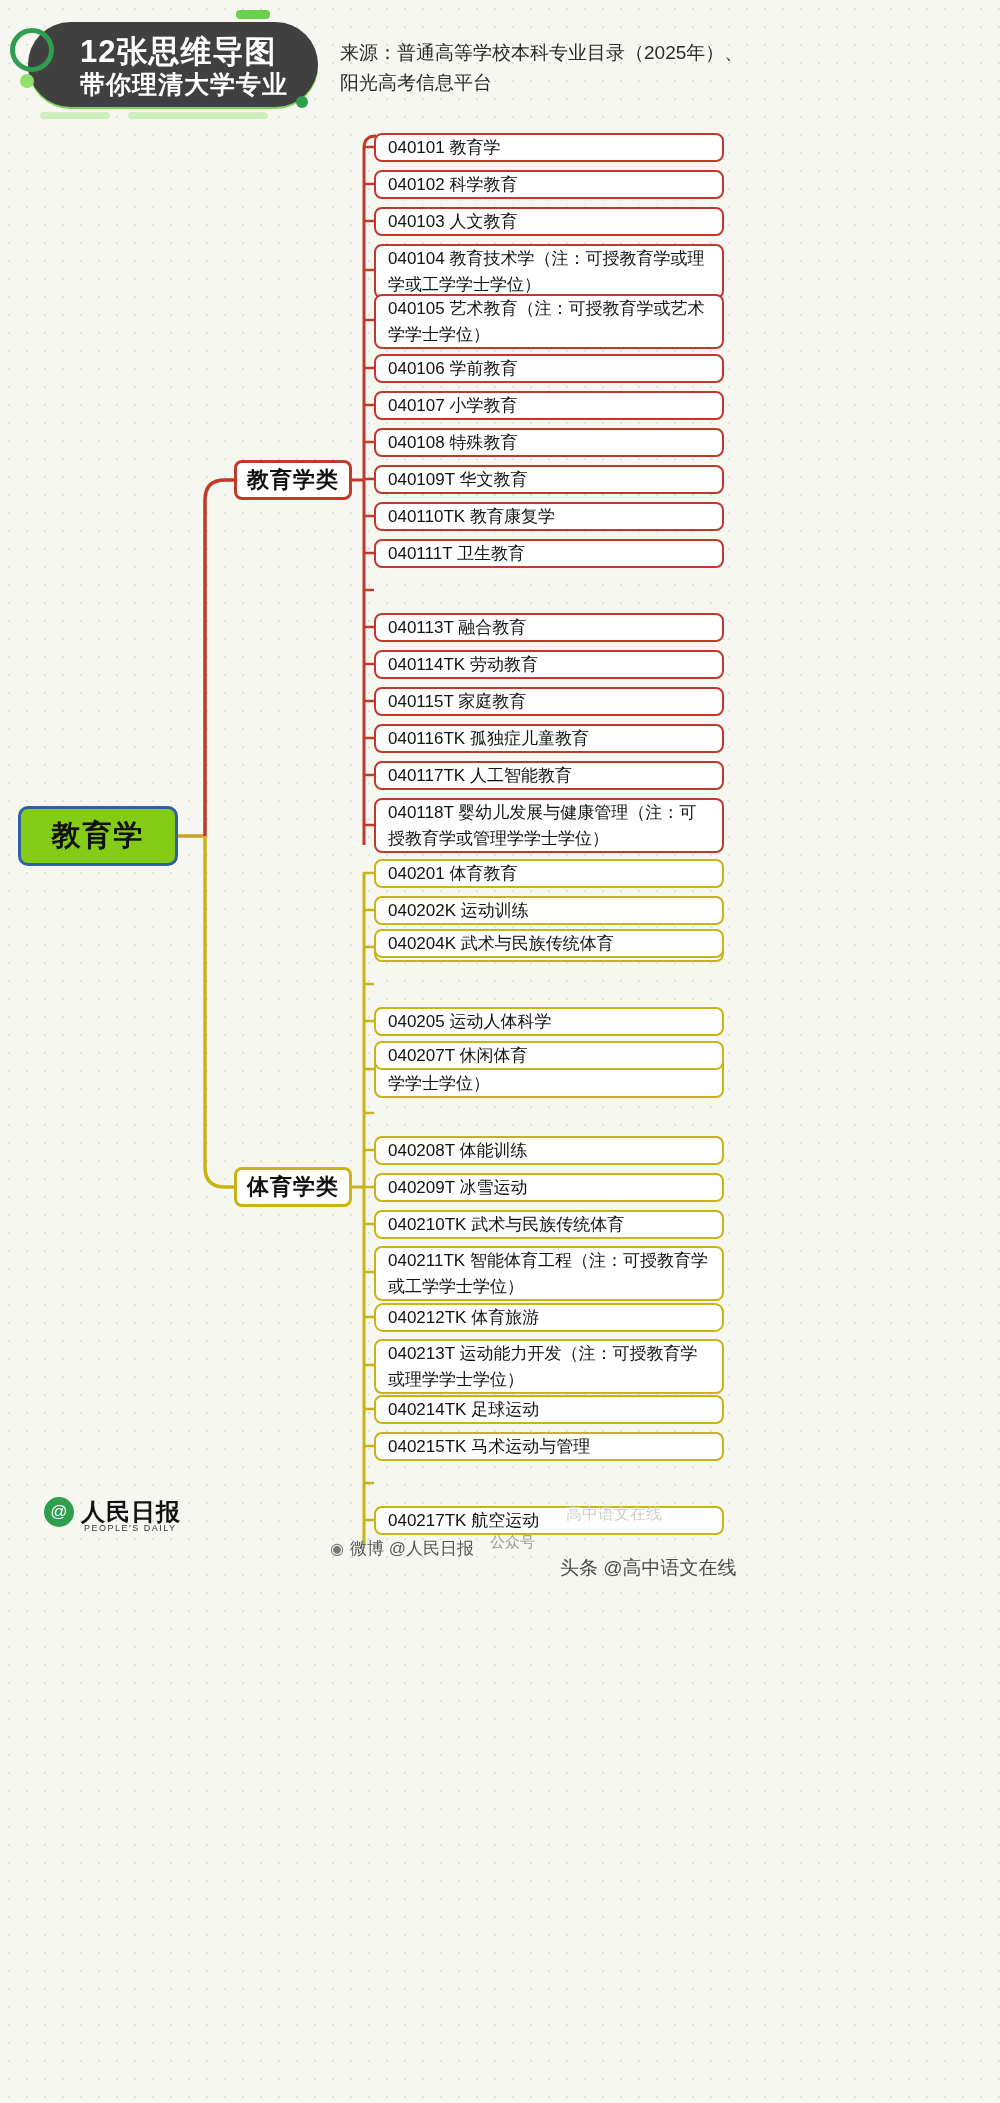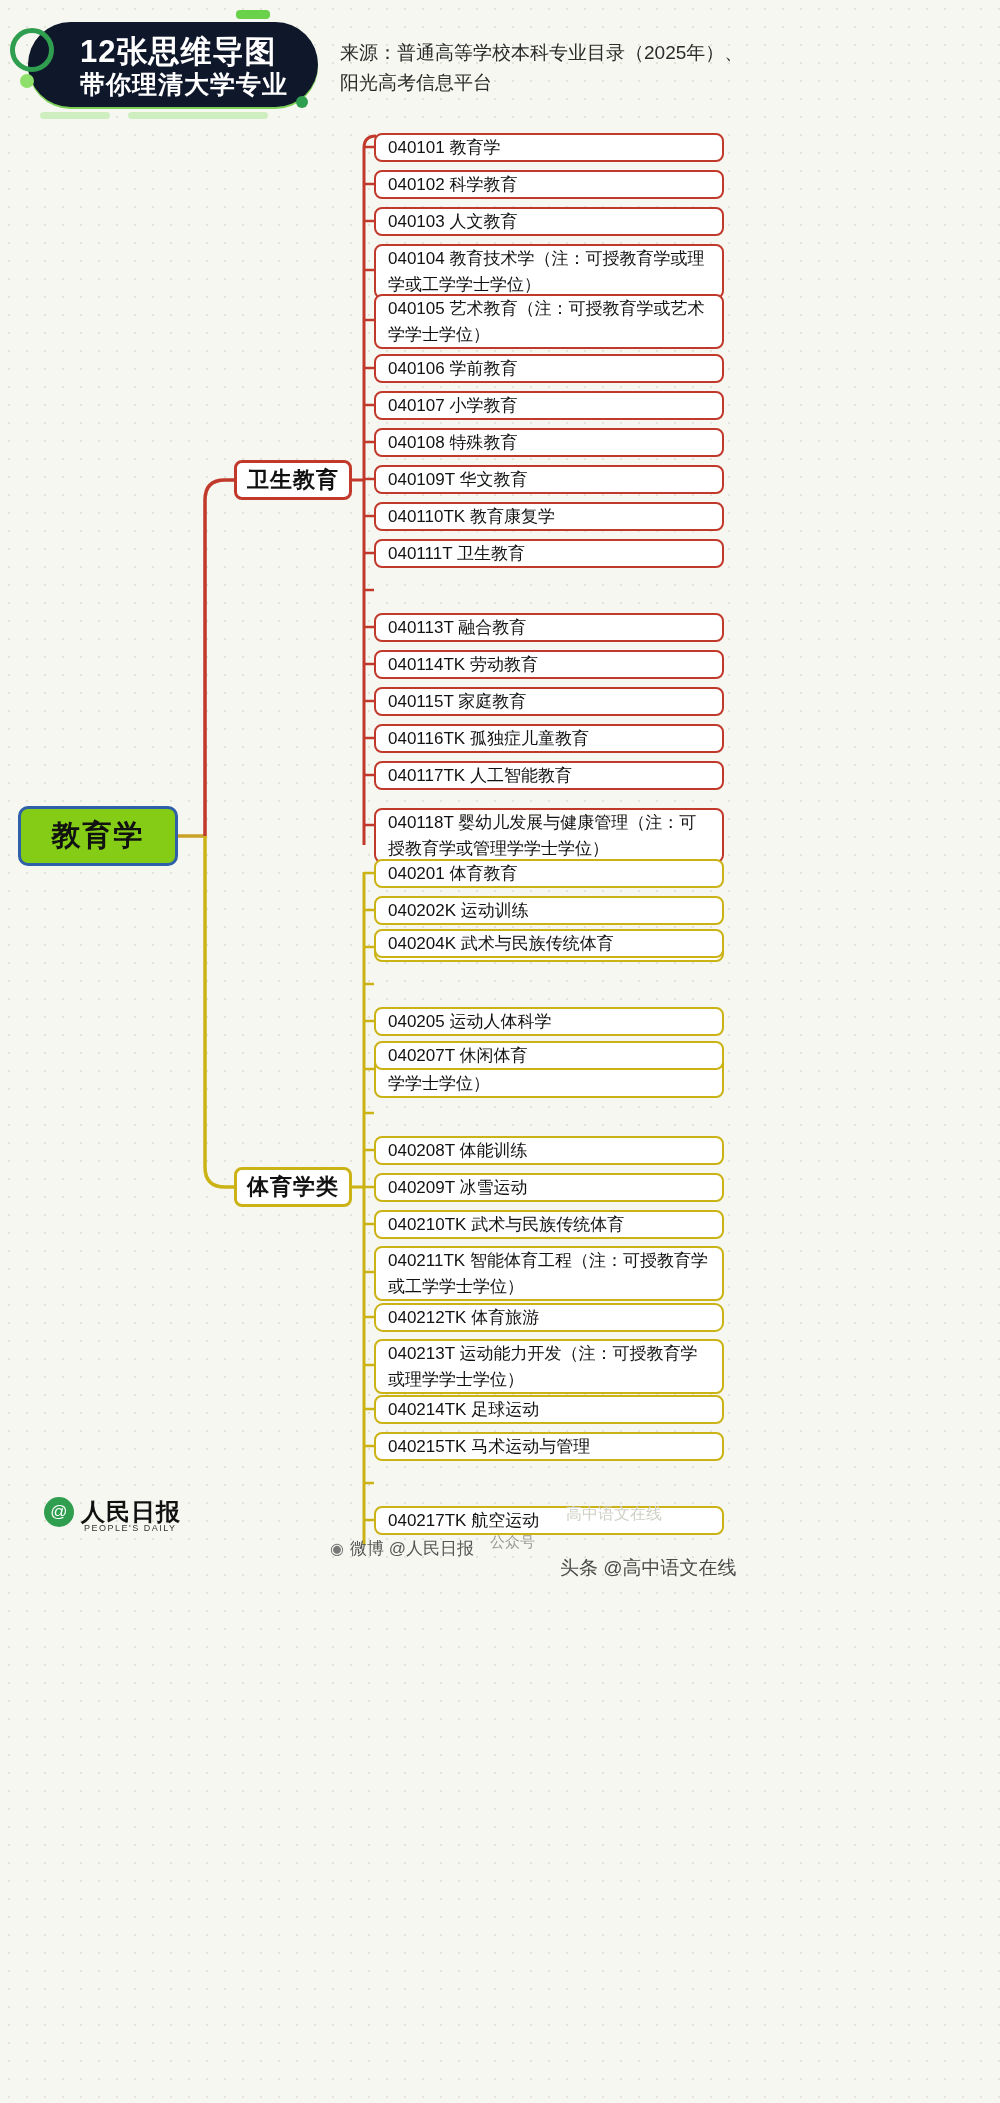--- a/index.html
+++ b/index.html
@@ -29,21 +29,21 @@
     z-index: 2;
   }
 
   
   .header-badge {
     position: absolute;
     left: 28px;
     top: 22px;
     width: 290px;
     height: 85px;
-    background: #0f172a;
+    background: #404040;
     border-radius: 44px;
     box-shadow: 0 2px 0 #7ed157;
   }
   .header-badge .line1 {
     position: absolute;
     left: 52px;
     top: 9px;
     font-size: 31px;
     font-weight: bold;
     color: #ffffff;
@@ -314,40 +314,40 @@
 
   <div class="header-badge">
     <div class="line1">12张思维导图</div>
     <div class="line2">带你理清大学专业</div>
   </div>
 
   <div class="source">来源：普通高等学校本科专业目录（2025年）、阳光高考信息平台</div>
 
   <div class="root-node">教育学</div>
 
-  <div class="branch-label branch-edu">卫生教育</div>
+  <div class="branch-label branch-edu">教育学类</div>
   <div class="branch-label branch-sport">体育学类</div>
 
   <div class="leaf red" style="top:133px;height:29px;">040101 教育学</div>
   <div class="leaf red" style="top:170px;height:29px;">040102 科学教育</div>
   <div class="leaf red" style="top:207px;height:29px;">040103 人文教育</div>
   <div class="leaf red" style="top:244px;height:55px;">040104 教育技术学（注：可授教育学或理学或工学学士学位）</div>
   <div class="leaf red" style="top:294px;height:55px;">040105 艺术教育（注：可授教育学或艺术学学士学位）</div>
   <div class="leaf red" style="top:354px;height:29px;">040106 学前教育</div>
   <div class="leaf red" style="top:391px;height:29px;">040107 小学教育</div>
   <div class="leaf red" style="top:428px;height:29px;">040108 特殊教育</div>
   <div class="leaf red" style="top:465px;height:29px;">040109T 华文教育</div>
   <div class="leaf red" style="top:502px;height:29px;">040110TK 教育康复学</div>
   <div class="leaf red" style="top:539px;height:29px;">040111T 卫生教育</div>
   <div class="leaf red" style="top:613px;height:29px;">040113T 融合教育</div>
   <div class="leaf red" style="top:650px;height:29px;">040114TK 劳动教育</div>
   <div class="leaf red" style="top:687px;height:29px;">040115T 家庭教育</div>
   <div class="leaf red" style="top:724px;height:29px;">040116TK 孤独症儿童教育</div>
   <div class="leaf red" style="top:761px;height:29px;">040117TK 人工智能教育</div>
-  <div class="leaf red" style="top:798px;height:55px;margin-top:10px;">040118T 婴幼儿发展与健康管理（注：可授教育学或管理学学士学位）</div>
+  <div class="leaf red" style="top:798px;height:55px;">040118T 婴幼儿发展与健康管理（注：可授教育学或管理学学士学位）</div>
 
   <div class="leaf yellow" style="top:859px;height:29px;">040201 体育教育</div>
   <div class="leaf yellow" style="top:896px;height:29px;">040202K 运动训练</div>
   <div class="leaf yellow" style="top:933px;height:29px;">040203 社会体育指导与管理</div>
   <div class="leaf yellow" style="top:929px;height:29px;">040204K 武术与民族传统体育</div>
   <div class="leaf yellow" style="top:1007px;height:29px;">040205 运动人体科学</div>
   <div class="leaf yellow" style="top:1043px;height:55px;">040206T 运动康复（注：可授教育学或理学学士学位）</div>
   <div class="leaf yellow" style="top:1041px;height:29px;">040207T 休闲体育</div>
   <div class="leaf yellow" style="top:1136px;height:29px;">040208T 体能训练</div>
   <div class="leaf yellow" style="top:1173px;height:29px;">040209T 冰雪运动</div>

